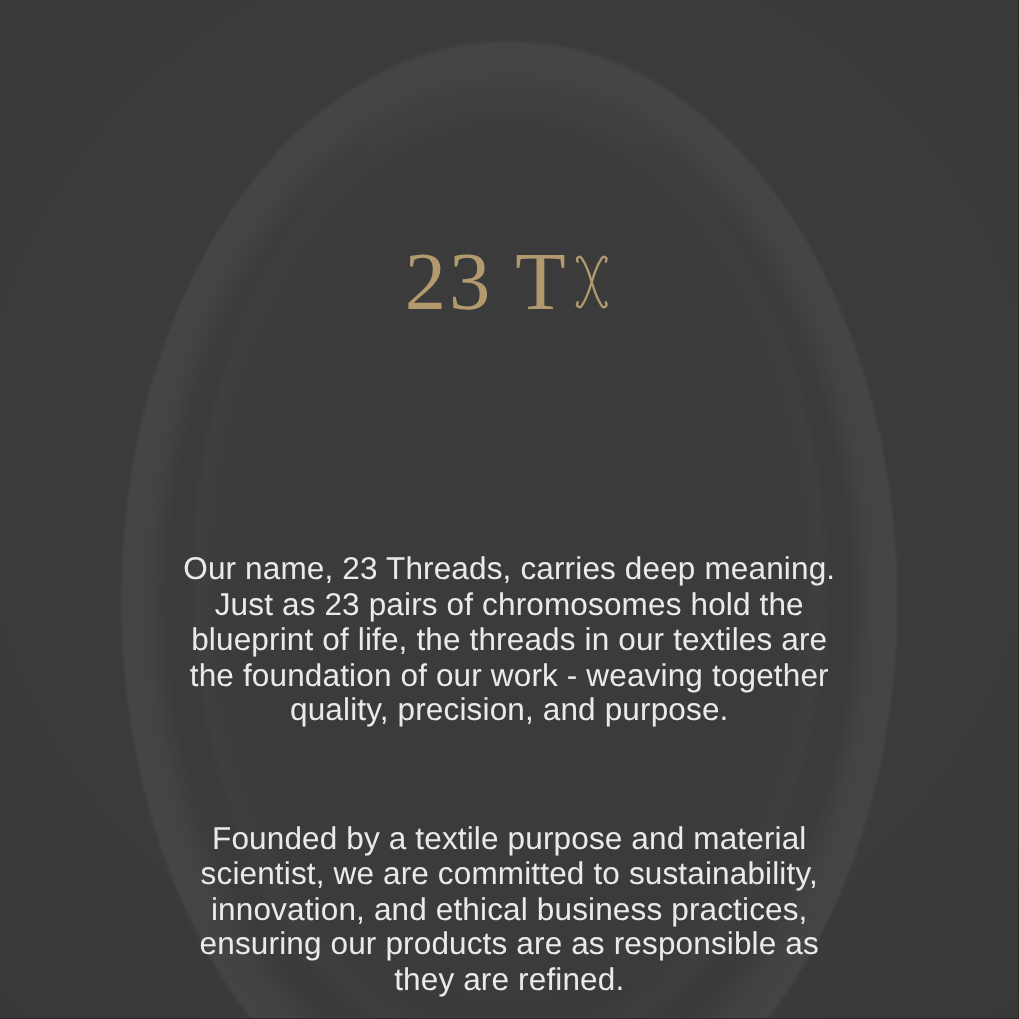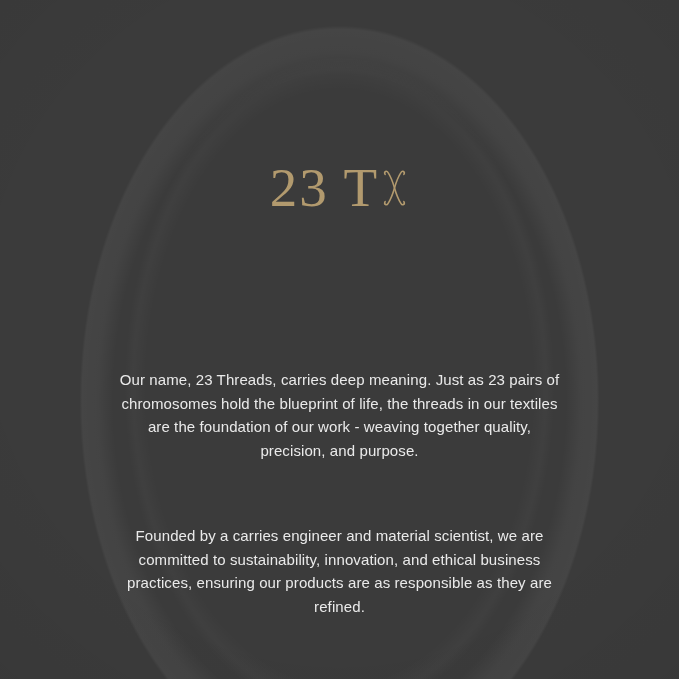--- a/index.html
+++ b/index.html
@@ -73,21 +73,21 @@
     height: 2px;
     background: var(--divider, #dcdcdc);
     box-shadow: 0 -1px 0 rgba(0,0,0,0.25);
   }
   .divider-top { margin-top: 45px; }
   .divider-bottom { margin-top: 27px; }
   .story {
     width: 452px;
     margin: 16px;
     color: var(--text, #eaeaea);
-    font-size: 15px;
+    font-size: 21px;
     line-height: 23.5px;
     letter-spacing: 0.1px;
   }
   .story.first { margin-top: 40px; }
   .story.second { margin-top: 12px; }
 </style>
 </head>
 <body>
 
 <div class="page" style="--bg: #3b3b3b; --gold: #b29a6e; --text: #eaeaea; --divider: #dcdcdc;">
@@ -97,18 +97,18 @@
       <span>23 T</span><span class="glyph"><svg viewBox="0 0 36 50" fill="none" stroke="#b29a6e" stroke-width="2.1" stroke-linecap="round">
           <path d="M5.5,7 C3.5,3 7.5,1 9.5,4.5 C14,11.5 16,18 18,25 C20,32 22,38.5 26.5,45.5 C28.5,49 32.5,47 30.5,43"></path>
           <path d="M30.5,7 C32.5,3 28.5,1 26.5,4.5 C22,11.5 20,18 18,25 C16,32 14,38.5 9.5,45.5 C7.5,49 3.5,47 5.5,43"></path>
         </svg></span>
     </div>
 
     <div class="divider divider-top"></div>
 
     <p class="story first">Our name, 23 Threads, carries deep meaning. Just as 23 pairs of chromosomes hold the blueprint of life, the threads in our textiles are the foundation of our work - weaving together quality, precision, and purpose.</p>
 
-    <p class="story second">Founded by a carries engineer and material scientist, we are committed to sustainability, innovation, and ethical business practices, ensuring our products are as responsible as they are refined.</p>
+    <p class="story second">Founded by a textile purpose and material scientist, we are committed to sustainability, innovation, and ethical business practices, ensuring our products are as responsible as they are refined.</p>
 
     <div class="divider divider-bottom"></div>
 
   </div>
 </div>
 
 </body></html>

